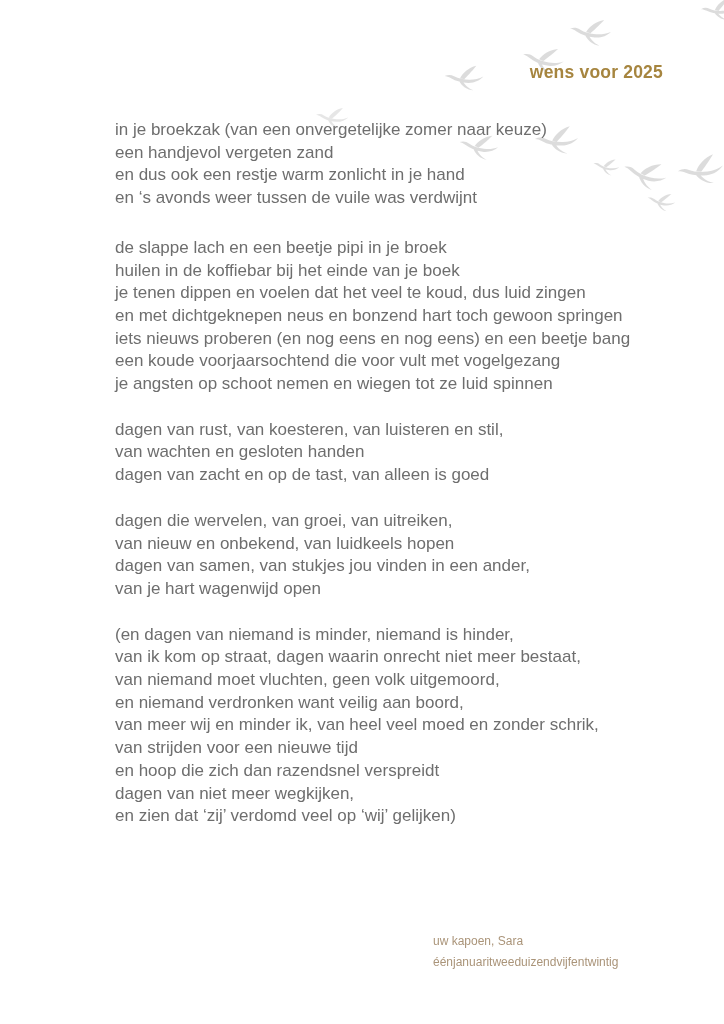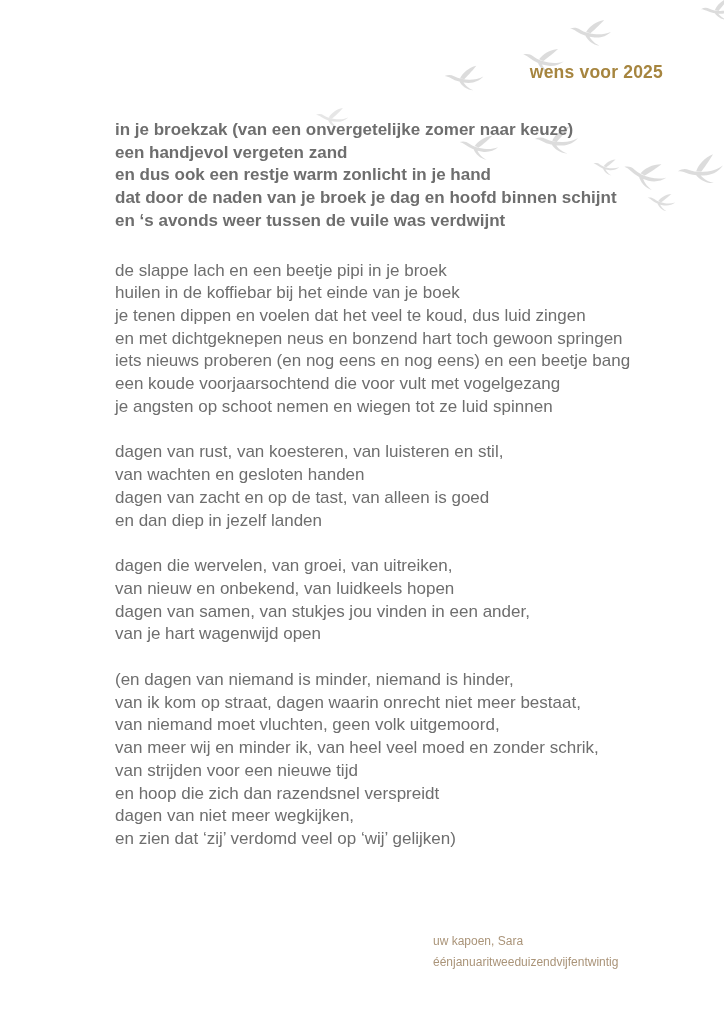--- a/index.html
+++ b/index.html
@@ -42,21 +42,20 @@
     top: 119px;
     font-size: 17px;
     line-height: 22.7px;
     color: var(--text-color, #6e6e6e);
   }
   .stanza {
     margin: 0 0 23px 0;
   }
   .stanza:first-child {
     margin-bottom: 27px;
-    font-weight: bold;
   }
   .line {
     margin: 0;
     white-space: nowrap;
   }
   .signature {
     position: absolute;
     left: 433px;
     top: 931px;
     font-size: 12px;
@@ -94,48 +93,47 @@
       <use href="#goose" opacity="0.85" transform="translate(648 192) rotate(5) scale(0.65)"></use>
     </svg>
 
   <div class="doc-title">wens voor 2025</div>
 
   <div class="poem">
       <div class="stanza">
         <p class="line">in je broekzak (van een onvergetelijke zomer naar keuze)</p>
         <p class="line">een handjevol vergeten zand</p>
         <p class="line">en dus ook een restje warm zonlicht in je hand</p>
-        <p class="line">dat door de naden van je broek je dag en hoofd binnen schijnt</p>
         <p class="line">en ‘s avonds weer tussen de vuile was verdwijnt</p>
       </div>
       <div class="stanza">
         <p class="line">de slappe lach en een beetje pipi in je broek</p>
         <p class="line">huilen in de koffiebar bij het einde van je boek</p>
         <p class="line">je tenen dippen en voelen dat het veel te koud, dus luid zingen</p>
         <p class="line">en met dichtgeknepen neus en bonzend hart toch gewoon springen</p>
         <p class="line">iets nieuws proberen (en nog eens en nog eens) en een beetje bang</p>
         <p class="line">een koude voorjaarsochtend die voor vult met vogelgezang</p>
         <p class="line">je angsten op schoot nemen en wiegen tot ze luid spinnen</p>
       </div>
       <div class="stanza">
         <p class="line">dagen van rust, van koesteren, van luisteren en stil,</p>
         <p class="line">van wachten en gesloten handen</p>
         <p class="line">dagen van zacht en op de tast, van alleen is goed</p>
-        <p class="line">en dan diep in jezelf landen</p>
       </div>
       <div class="stanza">
         <p class="line">dagen die wervelen, van groei, van uitreiken,</p>
         <p class="line">van nieuw en onbekend, van luidkeels hopen</p>
         <p class="line">dagen van samen, van stukjes jou vinden in een ander,</p>
         <p class="line">van je hart wagenwijd open</p>
       </div>
       <div class="stanza">
         <p class="line">(en dagen van niemand is minder, niemand is hinder,</p>
         <p class="line">van ik kom op straat, dagen waarin onrecht niet meer bestaat,</p>
         <p class="line">van niemand moet vluchten, geen volk uitgemoord,</p>
+        <p class="line">en niemand verdronken want veilig aan boord,</p>
         <p class="line">van meer wij en minder ik, van heel veel moed en zonder schrik,</p>
         <p class="line">van strijden voor een nieuwe tijd</p>
         <p class="line">en hoop die zich dan razendsnel verspreidt</p>
         <p class="line">dagen van niet meer wegkijken,</p>
         <p class="line">en zien dat ‘zij’ verdomd veel op ‘wij’ gelijken)</p>
       </div>
     </div>
 
   <div class="signature">
     <p>uw kapoen, Sara</p>

